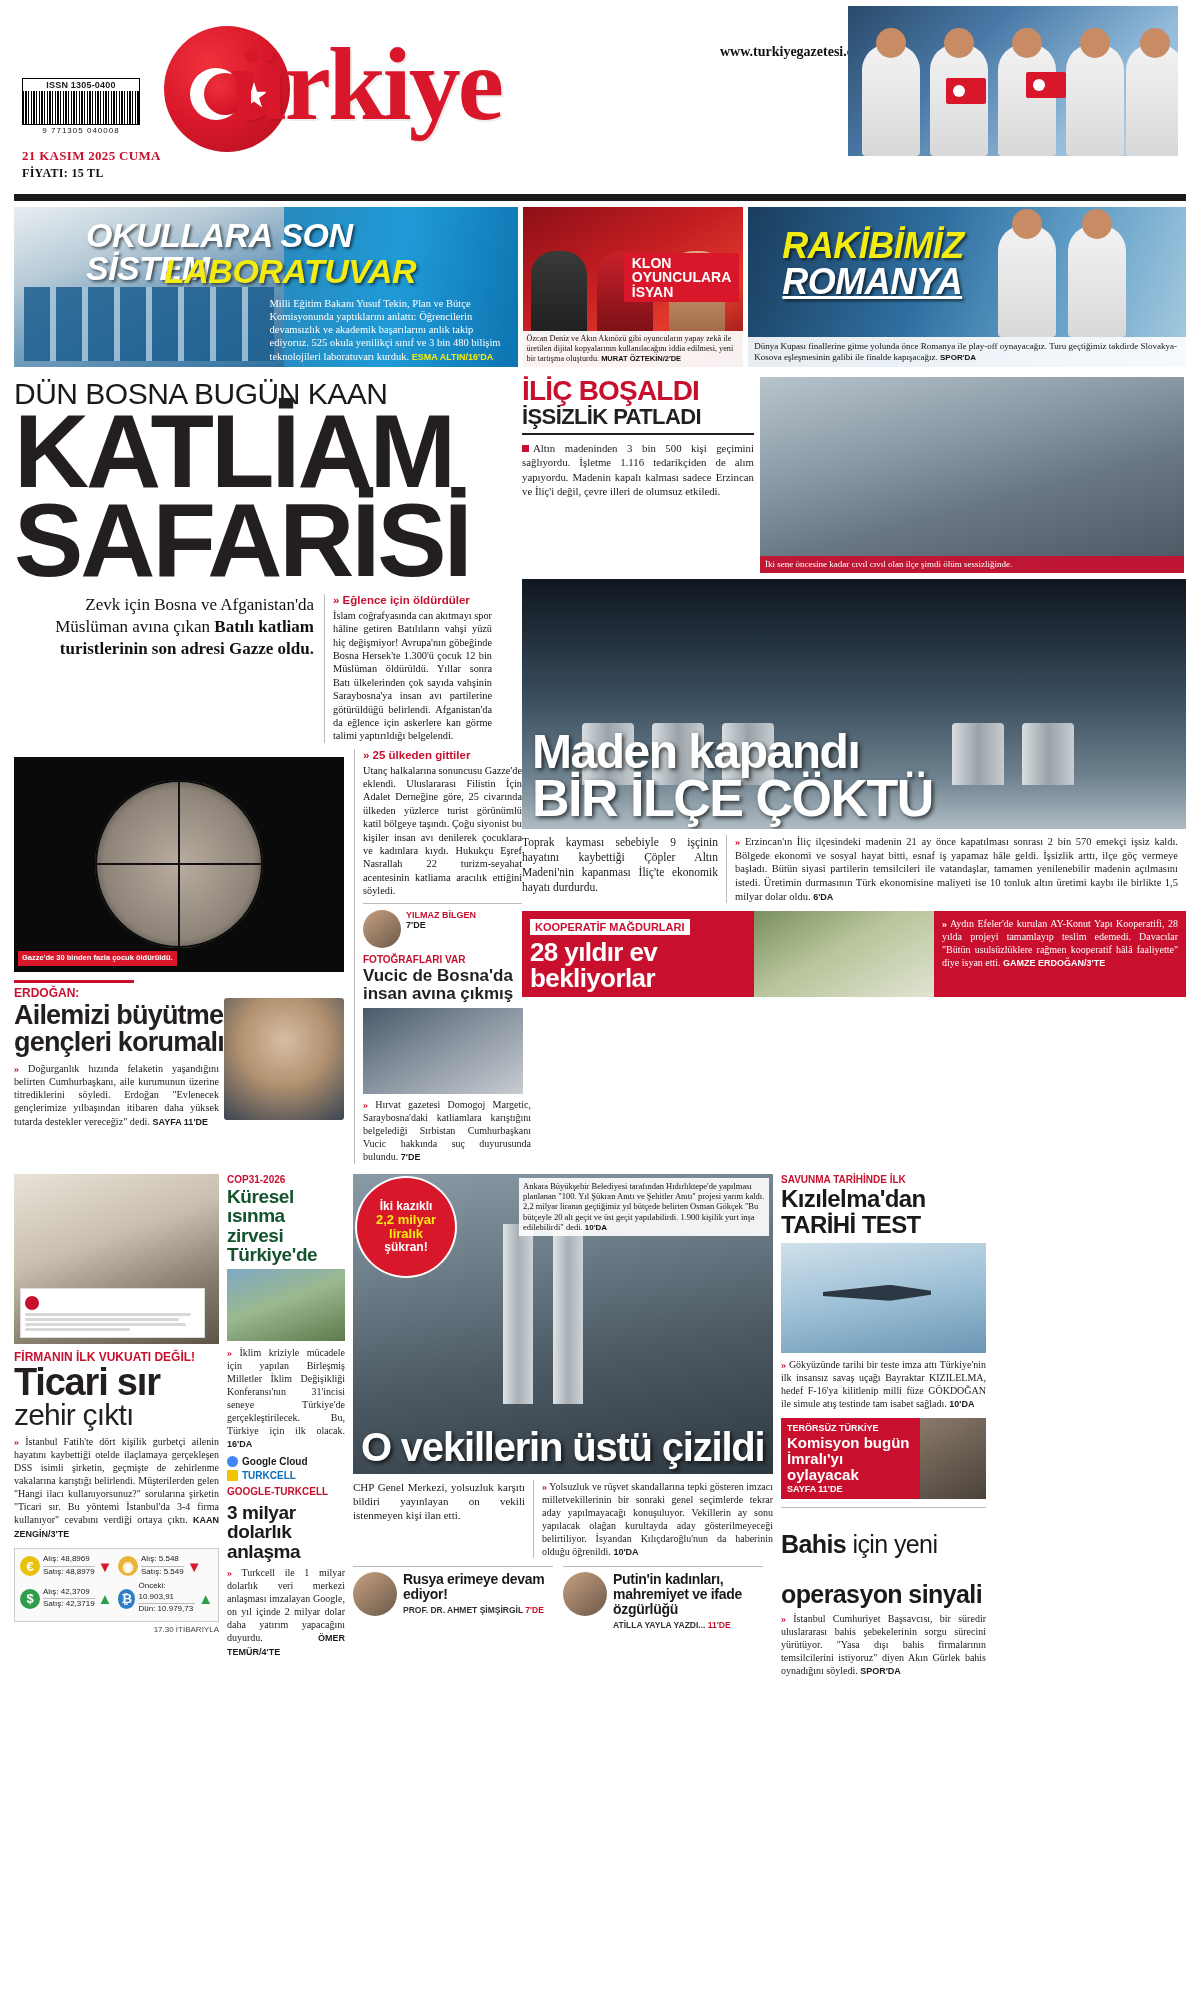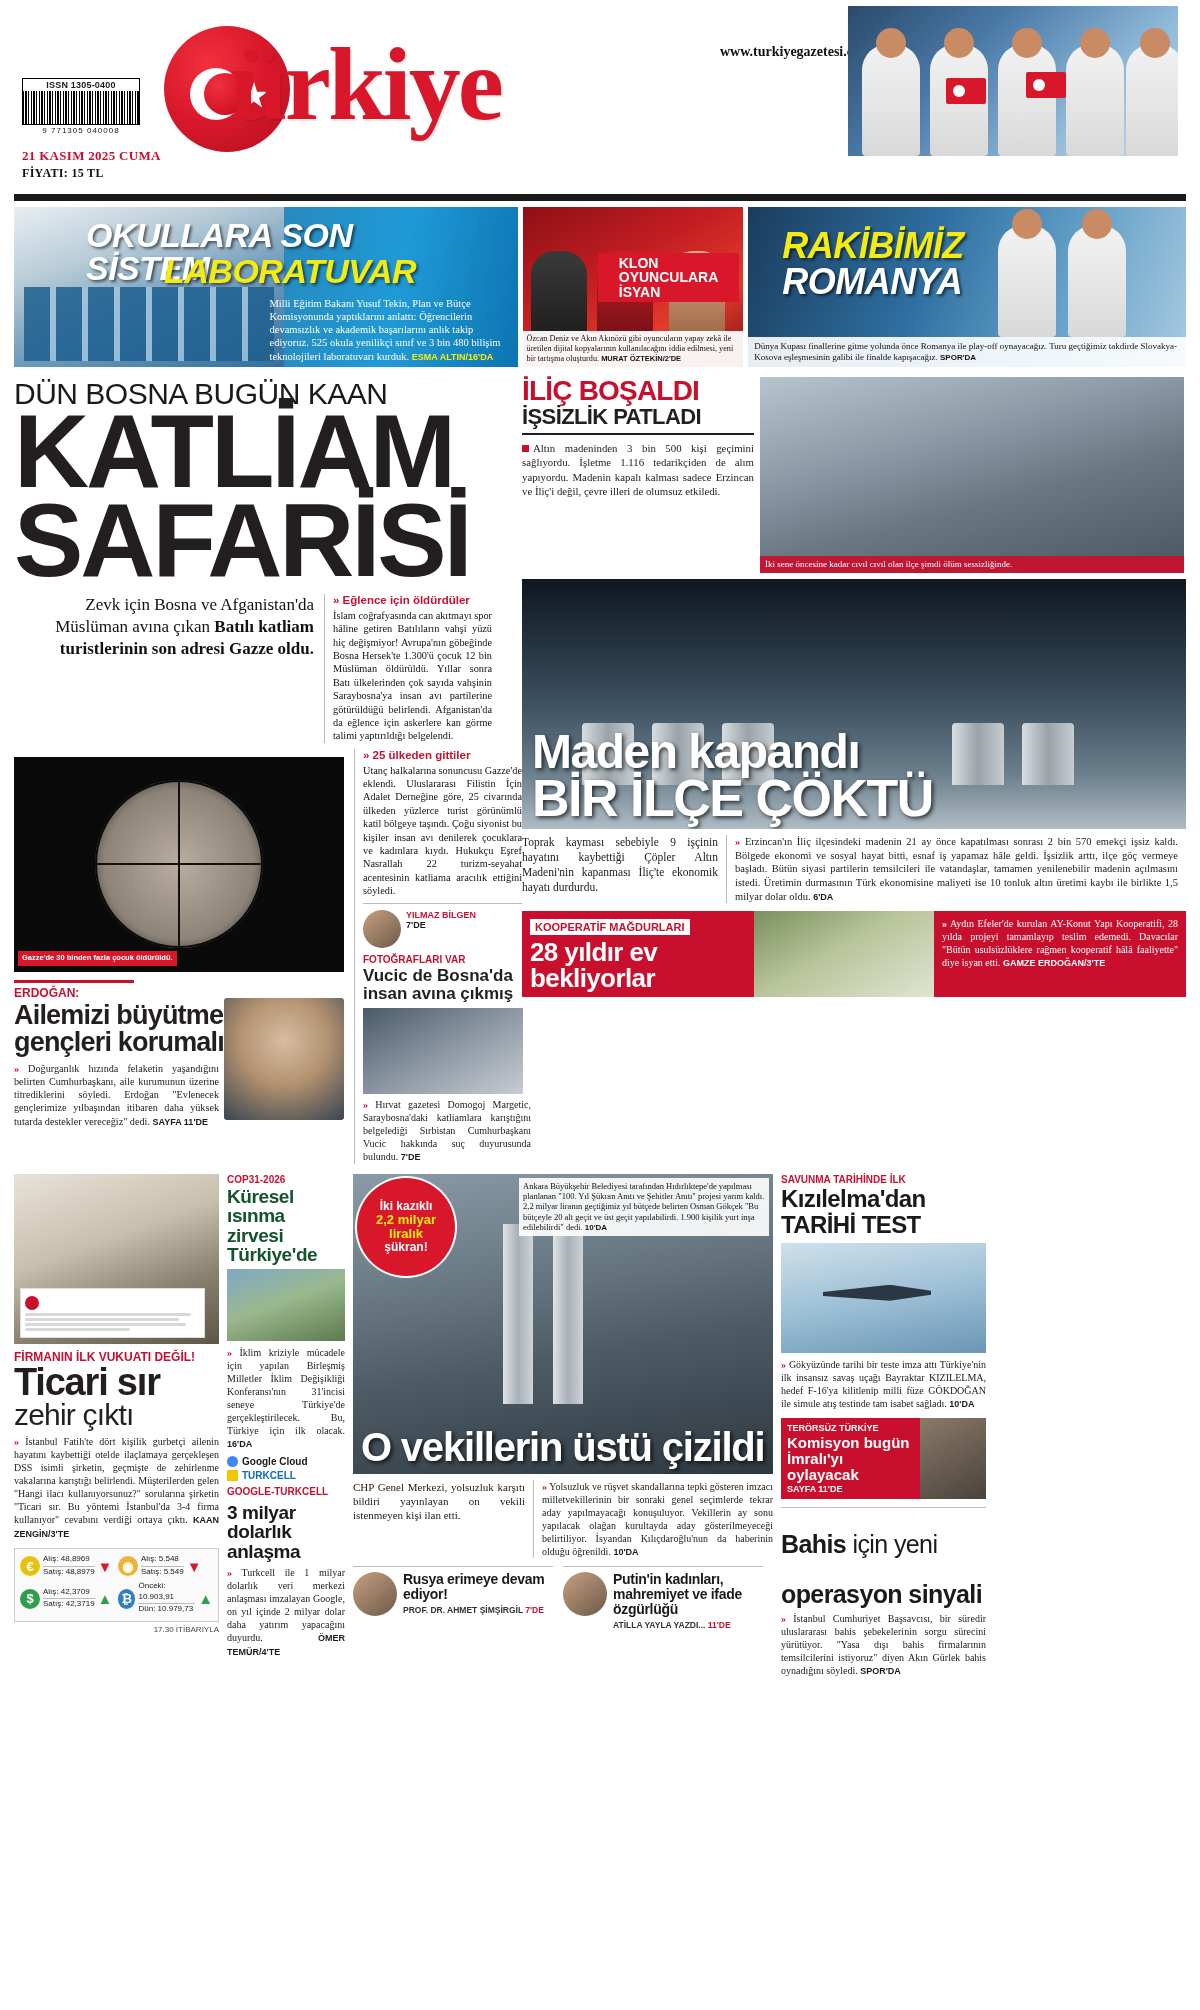--- a/index.html
+++ b/index.html
@@ -146,21 +146,21 @@
     overflow: hidden;
   }
   .klon-person {
     position:absolute; bottom:32px; width:56px; height:84px; border-radius:24px 24px 0 0;
   }
   .klon-badge {
     position: absolute; right: 4px; top: 46px;
     background: #d8182a; color: #fff;
     font-family: "Liberation Sans", sans-serif;
     font-weight: bold; font-size: 14px; line-height: 1.02;
-    padding: 3px 21px; text-align: left;
+    padding: 3px 8px; text-align: left;
   }
   .klon-cap {
     position: absolute; left: 0; bottom: 0; width: 100%;
     background: rgba(255,255,255,.94);
     font-family: "Liberation Serif", serif;
     font-size: 8.2px; line-height: 1.2; padding: 3px 4px; color: #111;
   }
   .klon-cap b { font-family: "Liberation Sans", sans-serif; font-size: 7.5px; }
 
   .tb-rom {
@@ -171,21 +171,21 @@
   .rom-title {
     position: absolute; left: 34px; top: 18px;
     font-family: "Liberation Sans", sans-serif;
     font-weight: bold; font-style: italic; font-size: 36px; color: #f5ec0f;
     text-shadow: 2px 2px 3px rgba(0,0,0,.6); letter-spacing: -.5px;
   }
   .rom-title2 {
     position: absolute; left: 34px; top: 54px;
     font-family: "Liberation Sans", sans-serif;
     font-weight: bold; font-style: italic; font-size: 36px; color: #fff;
-    text-shadow: 2px 2px 3px rgba(0,0,0,.6); letter-spacing: -.5px;
+    text-shadow: 2px 2px 3px rgba(0,0,0,.6); letter-spacing: -.5px; text-decoration: underline;
   }
   .rom-cap {
     position: absolute; left: 0; bottom: 0; width: 100%;
     background: rgba(255,255,255,.9);
     font-family: "Liberation Serif", serif;
     font-size: 9px; line-height: 1.22; padding: 4px 6px; color: #111;
   }
   .rom-cap b { font-family: "Liberation Sans", sans-serif; font-size: 8px; }
 
   

